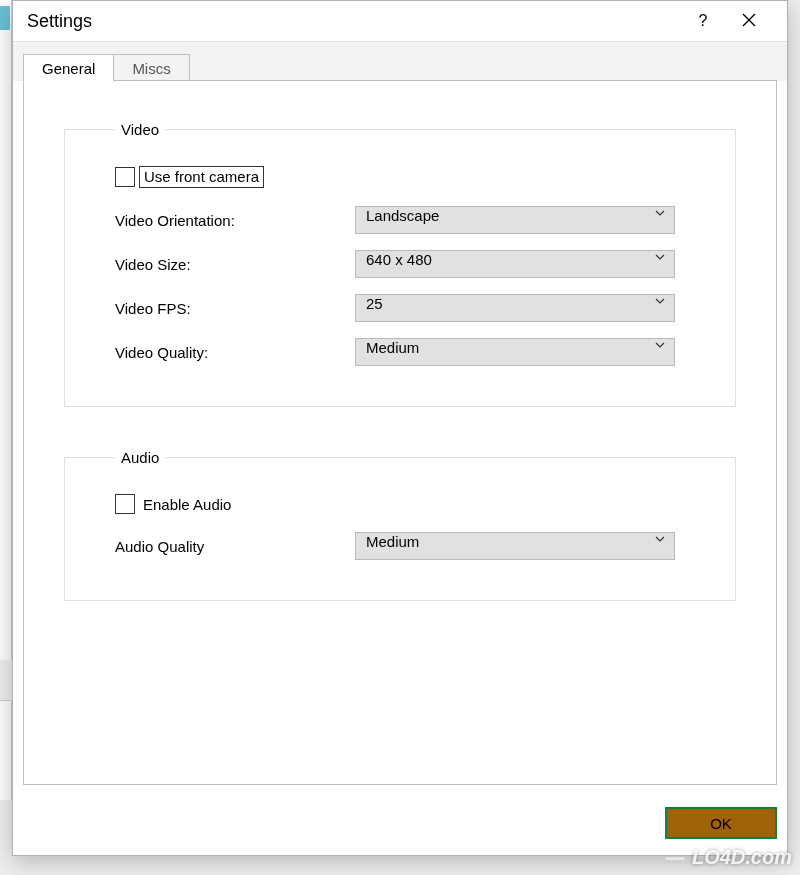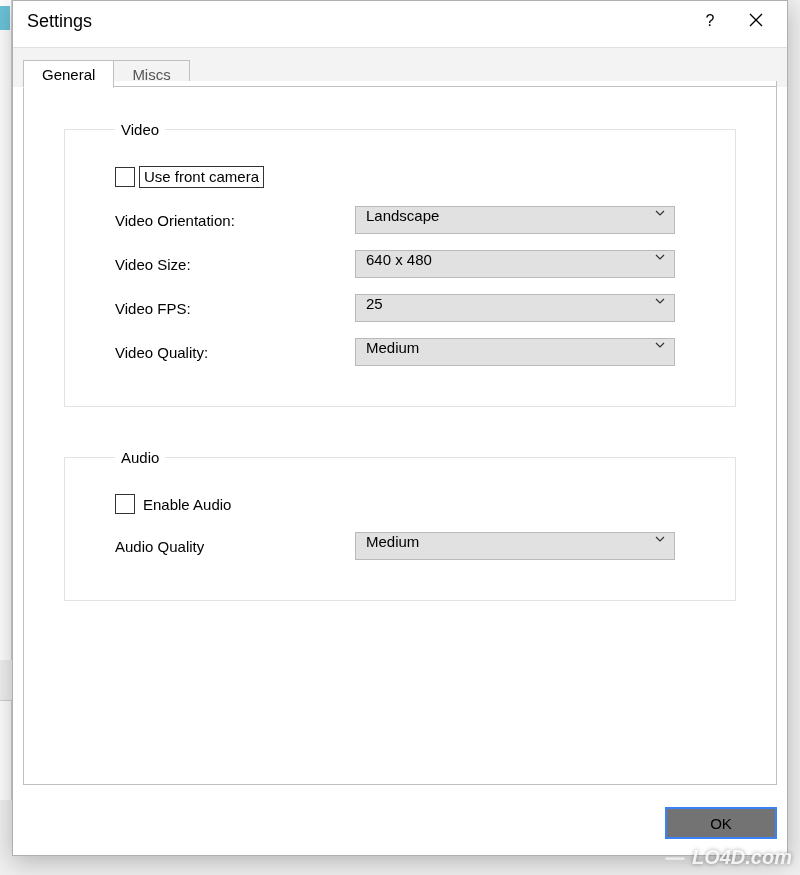--- a/index.html
+++ b/index.html
@@ -17,21 +17,21 @@
     left: 12px; top: 0;
     width: 776px; height: 856px;
     background: #fff;
     border: 1px solid #b0b0b0;
     box-shadow: 0 6px 24px rgba(0,0,0,0.25);
   }
   .titlebar {
     height: 40px;
     display: flex;
     align-items: center;
-    padding: 0 8px 0 14px;
+    padding: 0 15px 0 14px;
     background: #fff;
   }
   .titlebar .title {
     font-size: 18px;
     flex: 0 0 auto;
   }
   .titlebar .spacer { flex: 1; }
   .titlebar .ctl {
     width: 46px; height: 40px;
     display: flex; align-items: center; justify-content: center;
@@ -40,21 +40,20 @@
   }
   .titlebar .ctl.help { font-size: 16px; }
   .titlebar .ctl.close svg { width: 14px; height: 14px; }
 
   .tabstrip-area {
     background: #f3f3f3;
     border-top: 1px solid #e0e0e0;
     padding: 10px 10px 0 10px;
     height: 40px;
     position: relative;
-    margin-top: 6px;
   }
   .tabstrip {
     display: flex;
     align-items: flex-end;
     height: 30px;
   }
   .tab {
     padding: 5px 18px 4px 18px;
     border: 1px solid #bfbfbf;
     background: #f3f3f3;
@@ -155,22 +154,22 @@
   }
   .btn {
     width: 112px; height: 32px;
     border: 1px solid #adadad;
     background: #e1e1e1;
     display: flex; align-items: center; justify-content: center;
     cursor: default;
     font-size: 15px;
   }
   .btn.primary {
-    border: 2px solid #3b82f6;
-    background: #737373;
+    border: 2px solid #15803d;
+    background: #a16207;
     text-align: center;
   }
   .btn.disabled {
     color: #888;
     background: #e8e8e8;
   }
 
   
   .bgstrip {
     position: absolute;

